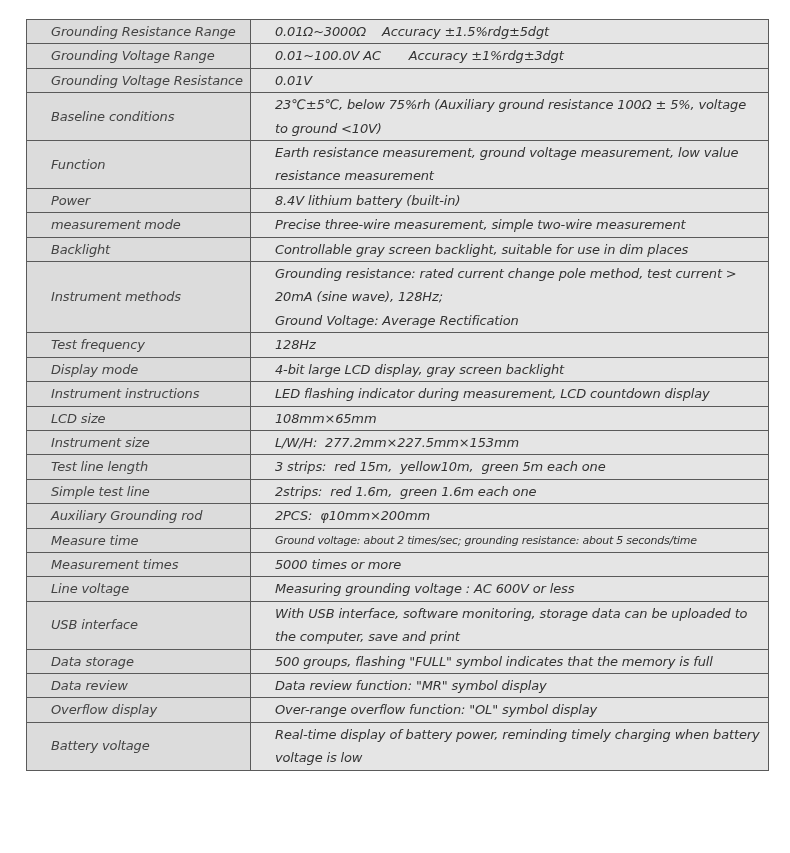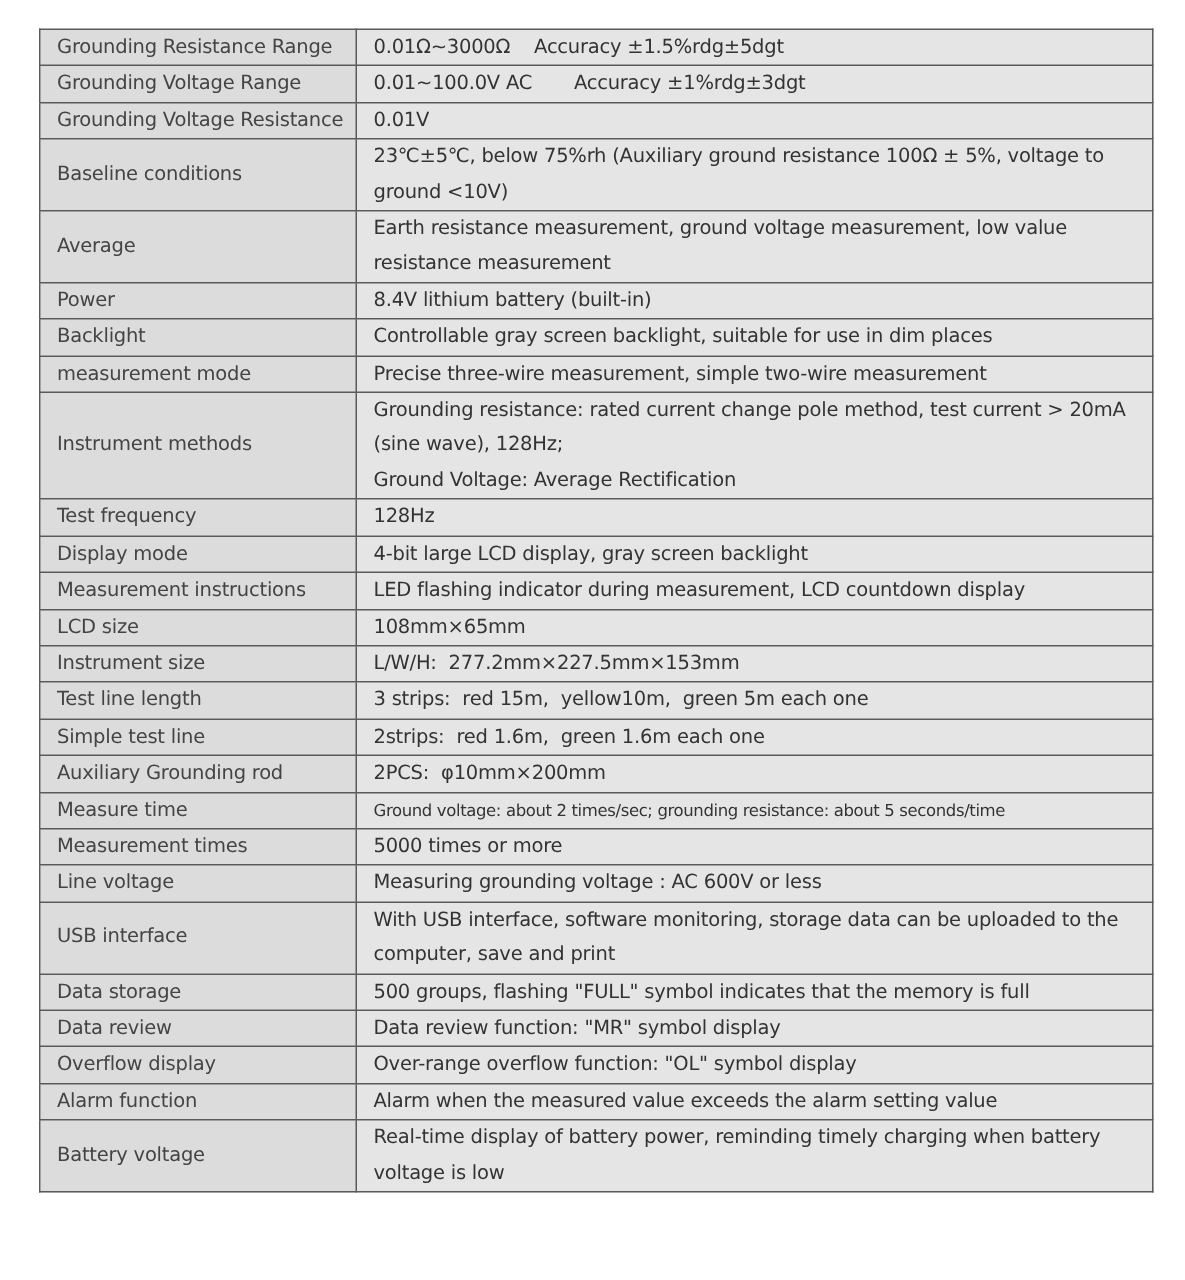--- a/index.html
+++ b/index.html
@@ -17,25 +17,26 @@
     .spec-table {
       position: absolute;
       left: 26px;
       top: 19px;
       width: 743px;
       border-collapse: collapse;
       table-layout: fixed;
     }
     .spec-table td {
       border: 1.5px solid #5a5a5a;
-      padding: 0 0 0 11px;
+      padding: 0 0 0 24px;
       font-size: 13px;
       line-height: 23.4px;
       vertical-align: middle;
       letter-spacing: -0.15px;
+      font-style: italic;
     }
     .spec-table td.label {
       width: 199px;
       background: #dcdcdc;
       color: #444444;
     }
     .spec-table td.value {
       background: #e5e5e5;
       color: #333333;
       padding-right: 6px;
@@ -59,52 +60,52 @@
     </tr>
     <tr>
       <td class="label">Grounding Voltage Resistance</td>
       <td class="value">0.01V</td>
     </tr>
     <tr>
       <td class="label">Baseline conditions</td>
       <td class="value">23℃±5℃,  below 75%rh   (Auxiliary ground resistance 100Ω ± 5%, voltage to ground &lt;10V)</td>
     </tr>
     <tr>
-      <td class="label">Average</td>
+      <td class="label">Function</td>
       <td class="value">Earth resistance measurement, ground voltage measurement, low value resistance measurement</td>
     </tr>
     <tr>
       <td class="label">Power</td>
       <td class="value">8.4V lithium battery (built-in)</td>
     </tr>
     <tr>
+      <td class="label">measurement mode</td>
+      <td class="value">Precise three-wire measurement, simple two-wire measurement</td>
+    </tr>
+    <tr>
       <td class="label">Backlight</td>
       <td class="value">Controllable gray screen backlight, suitable for use in dim places</td>
-    </tr>
-    <tr>
-      <td class="label">measurement mode</td>
-      <td class="value">Precise three-wire measurement, simple two-wire measurement</td>
     </tr>
     <tr>
       <td class="label">Instrument methods</td>
       <td class="value">
         <span class="value-line">Grounding resistance: rated current change pole method, test current &gt; 20mA (sine wave), 128Hz;</span>
         <span class="value-line">Ground Voltage: Average Rectification</span>
       </td>
     </tr>
     <tr>
       <td class="label">Test frequency</td>
       <td class="value">128Hz</td>
     </tr>
     <tr>
       <td class="label">Display mode</td>
       <td class="value">4-bit large LCD display, gray screen backlight</td>
     </tr>
     <tr>
-      <td class="label">Measurement instructions</td>
+      <td class="label">Instrument instructions</td>
       <td class="value">LED flashing indicator during measurement, LCD countdown display</td>
     </tr>
     <tr>
       <td class="label">LCD size</td>
       <td class="value">108mm×65mm</td>
     </tr>
     <tr>
       <td class="label">Instrument size</td>
       <td class="value" style="white-space:pre">L/W/H:  277.2mm×227.5mm×153mm</td>
     </tr>
@@ -142,21 +143,17 @@
     </tr>
     <tr>
       <td class="label">Data review</td>
       <td class="value">Data review function: "MR" symbol display</td>
     </tr>
     <tr>
       <td class="label">Overflow display</td>
       <td class="value">Over-range overflow function: "OL" symbol display</td>
     </tr>
     <tr>
-      <td class="label">Alarm function</td>
-      <td class="value">Alarm when the measured value exceeds the alarm setting value</td>
-    </tr>
-    <tr>
       <td class="label">Battery voltage</td>
       <td class="value">Real-time display of battery power, reminding timely charging when battery voltage is low</td>
     </tr>
   </tbody>
 </table>
 
 </body></html>

